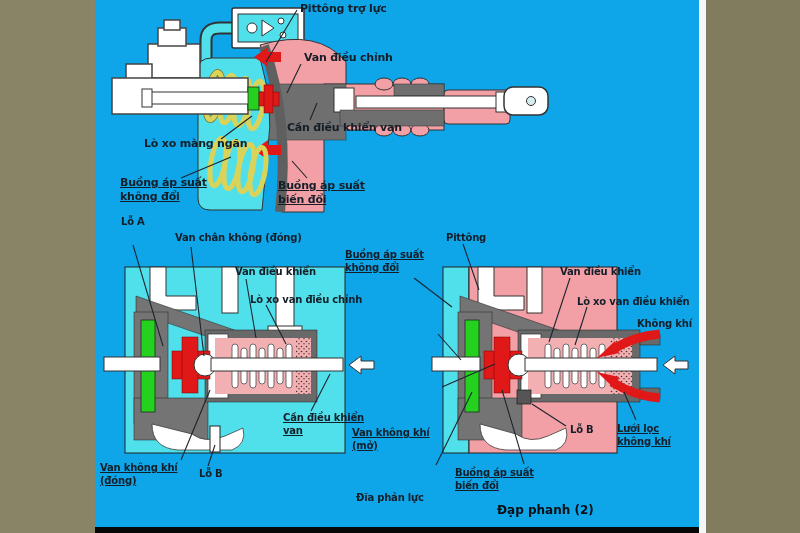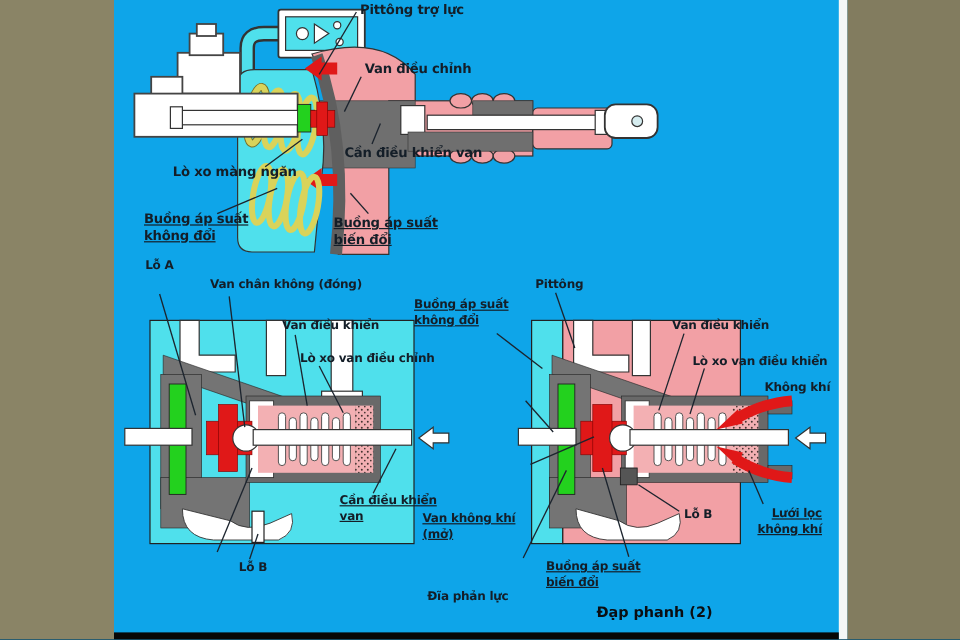--- a/index.html
+++ b/index.html
@@ -214,27 +214,28 @@
   <div class="lbl lbl-lg" style="left:287px;top:121px;">Cần điều khiển van</div>
   <div class="lbl lbl-lg" style="left:118px;top:137px;margin-left:26px;">Lò xo màng ngăn</div>
   <div class="lbl lbl-lg wrap" style="left:120px;top:176px;width:100px;">Buồng áp suất không đổi</div>
   <div class="lbl lbl-lg wrap" style="left:278px;top:179px;width:100px;">Buồng áp suất biến đổi</div>
 
   <div class="lbl" style="left:121px;top:216px;">Lỗ A</div>
   <div class="lbl" style="left:175px;top:232px;">Van chân không (đóng)</div>
   <div class="lbl" style="left:235px;top:266px;">Van điều khiển</div>
   <div class="lbl" style="left:250px;top:294px;">Lò xo van điều chỉnh</div>
   <div class="lbl wrap" style="left:283px;top:412px;width:100px;">Cần điều khiển van</div>
+  <div class="lbl wrap" style="left:100px;top:462px;width:105px;">Van không khí (đóng)</div>
   <div class="lbl" style="left:199px;top:468px;">Lỗ B</div>
   <div class="caption" style="left:157px;top:503px;margin-top:48px;">Đạp phanh (1)</div>
 
   <div class="lbl wrap" style="left:345px;top:249px;width:100px;">Buồng áp suất không đổi</div>
   <div class="lbl wrap" style="left:352px;top:384px;width:105px;margin-top:43px;">Van không khí (mở)</div>
   <div class="lbl" style="left:446px;top:232px;">Pittông</div>
   <div class="lbl" style="left:560px;top:266px;">Van điều khiển</div>
   <div class="lbl" style="left:577px;top:296px;">Lò xo van điều khiển</div>
   <div class="lbl" style="left:637px;top:318px;">Không khí</div>
   <div class="lbl" style="left:570px;top:424px;">Lỗ B</div>
-  <div class="lbl wrap" style="left:617px;top:423px;width:68px;text-align:right;">Lưới lọc không khí</div>
+  <div class="lbl wrap" style="left:617px;top:423px;width:68px;">Lưới lọc không khí</div>
   <div class="lbl" style="left:356px;top:492px;">Đĩa phản lực</div>
   <div class="lbl wrap" style="left:455px;top:467px;width:105px;">Buồng áp suất biến đổi</div>
   <div class="caption" style="left:497px;top:503px;">Đạp phanh (2)</div>
 </div>
 
 </body></html>

